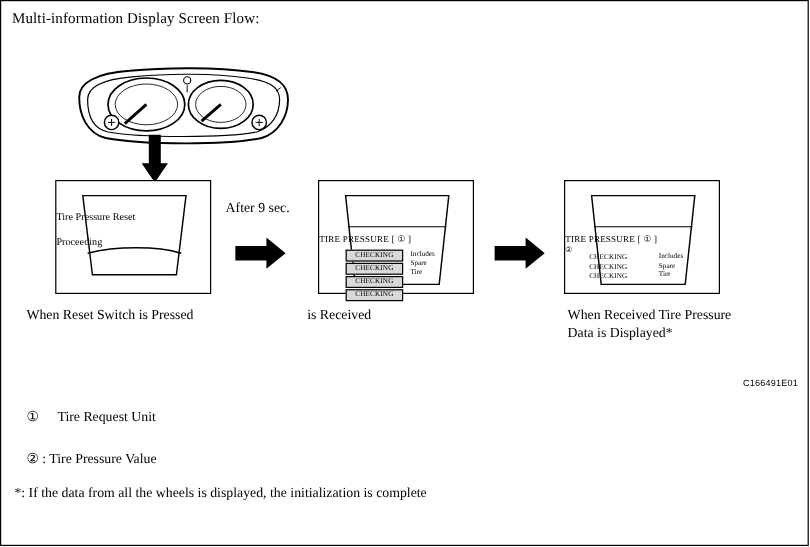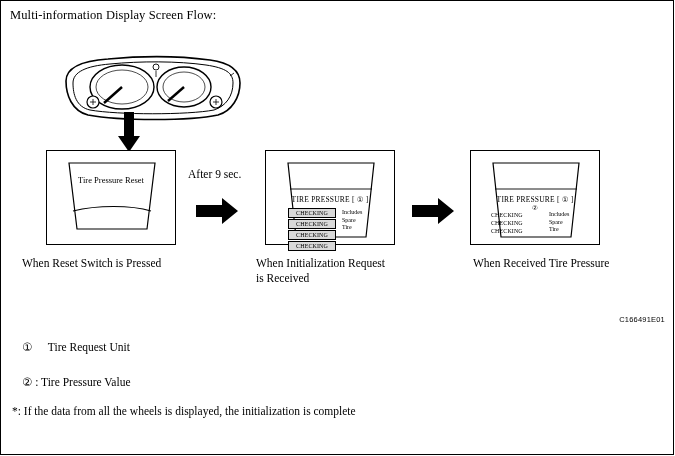--- a/index.html
+++ b/index.html
@@ -63,21 +63,20 @@
   .box3 { left: 470px; top: 150px; width: 130px; height: 95px; }
 
   .screen-inner {
     position: absolute;
     left: 0; top: 0;
     width: 100%;
     height: 100%;
   }
   .screen-label {
     position: absolute;
-    text-align: center;
     font-family: "Liberation Serif", serif;
     white-space: nowrap;
   }
   
   .b1-line1 {
     left: 0; right: 0;
     top: 24px;
     font-size: 8.5px;
   }
   .b1-line2 {
@@ -219,20 +218,21 @@
     </svg>
   </div>
 
   <div class="screen-box box1">
     <div class="screen-inner">
       <svg width="130" height="95" viewBox="0 0 130 95" style="position:absolute;left:0;top:0;">
         <path d="M22,12 L108,12 L100,78 L30,78 Z" fill="none" stroke="#000000" stroke-width="1.2"></path>
         <path d="M26,60 C50,54 84,54 104,60" fill="none" stroke="#000000" stroke-width="1.2"></path>
       </svg>
       <div class="screen-label b1-line1">Tire Pressure Reset</div>
+      <div class="screen-label b1-line2">Proceeding</div>
     </div>
   </div>
   <div class="caption cap1">When Reset Switch is Pressed</div>
 
   <div class="after-label">After 9 sec.</div>
   <div class="arrow-right ar1">
     <svg width="42" height="26" viewBox="0 0 42 26">
       <path d="M0,7 L26,7 L26,0 L42,13 L26,26 L26,19 L0,19 Z" fill="#000000"></path>
     </svg>
   </div>
@@ -251,21 +251,20 @@
         <div class="checking-row">CHECKING</div>
       </div>
       <div class="side-note b2-side">
         <div>Includes</div>
         <div>Spare</div>
         <div>Tire</div>
       </div>
     </div>
   </div>
   <div class="caption cap2">
-    <div>When Initialization Request</div>
     <div>is Received</div>
   </div>
 
   <div class="arrow-right ar2">
     <svg width="42" height="26" viewBox="0 0 42 26">
       <path d="M0,7 L26,7 L26,0 L42,13 L26,26 L26,19 L0,19 Z" fill="#000000"></path>
     </svg>
   </div>
 
   <div class="screen-box box3">
@@ -283,20 +282,21 @@
       </div>
       <div class="side-note b3-side">
         <div>Includes</div>
         <div>Spare</div>
         <div>Tire</div>
       </div>
     </div>
   </div>
   <div class="caption cap3">
     <div>When Received Tire Pressure</div>
+    <div>Data is Displayed*</div>
   </div>
 
   <div class="legend lg1">
     <span class="circled">①</span>
     <span style="display:inline-block;width:10px;"></span>
     <span>Tire Request Unit</span>
   </div>
   <div class="legend lg3">*: If the data from all the wheels is displayed, the initialization is complete</div>
   <div class="legend lg2">
     <span class="circled">②</span>

